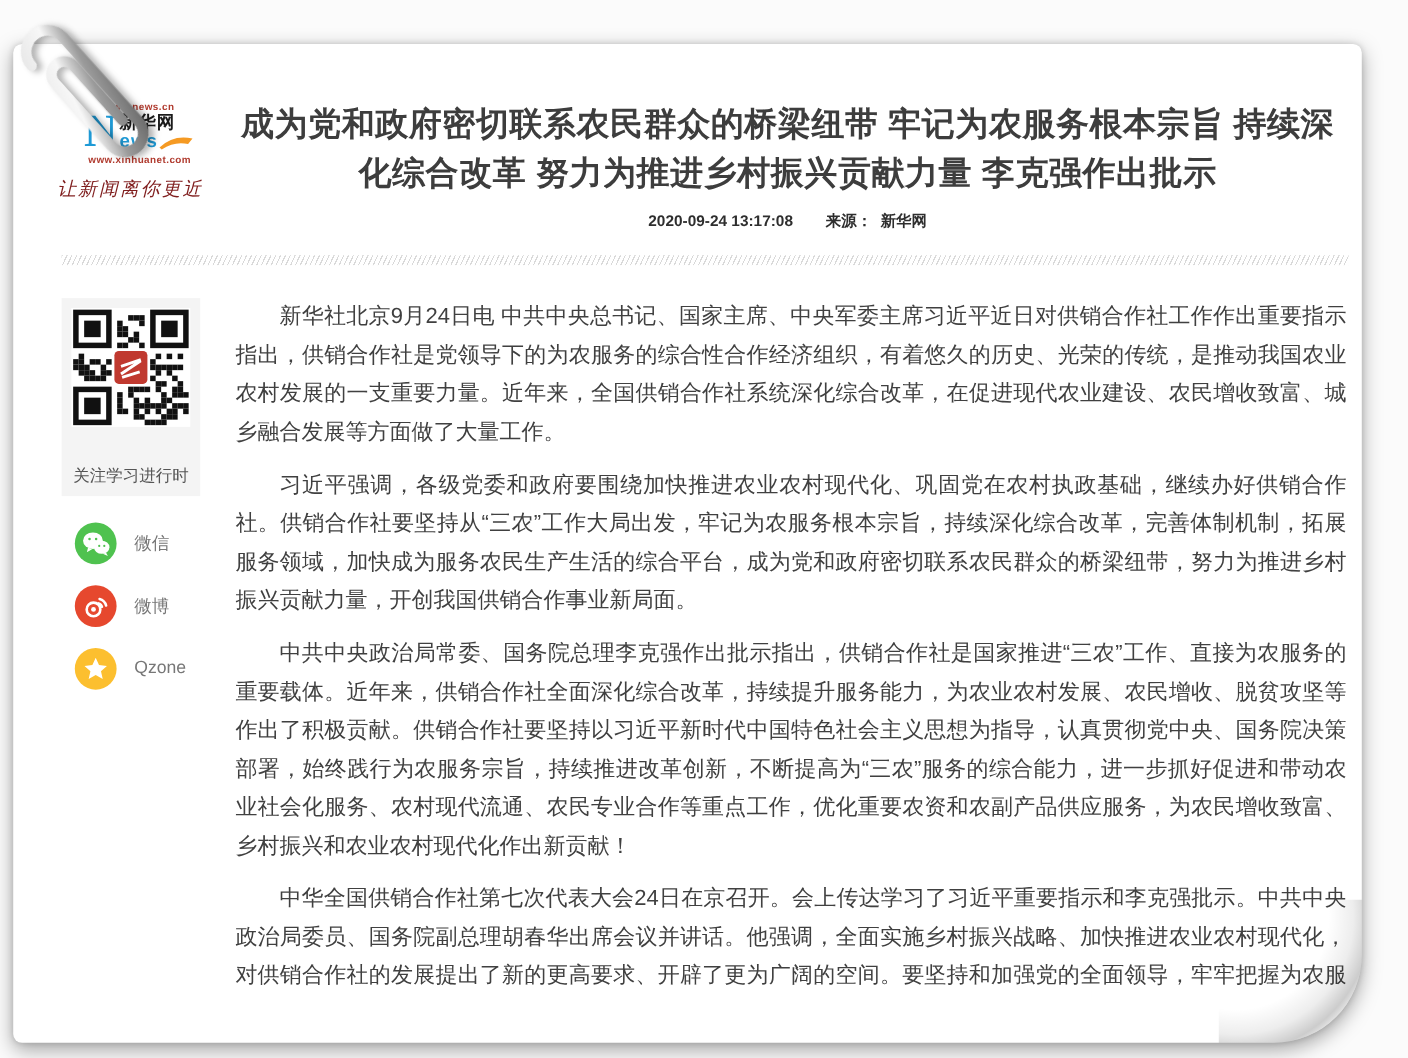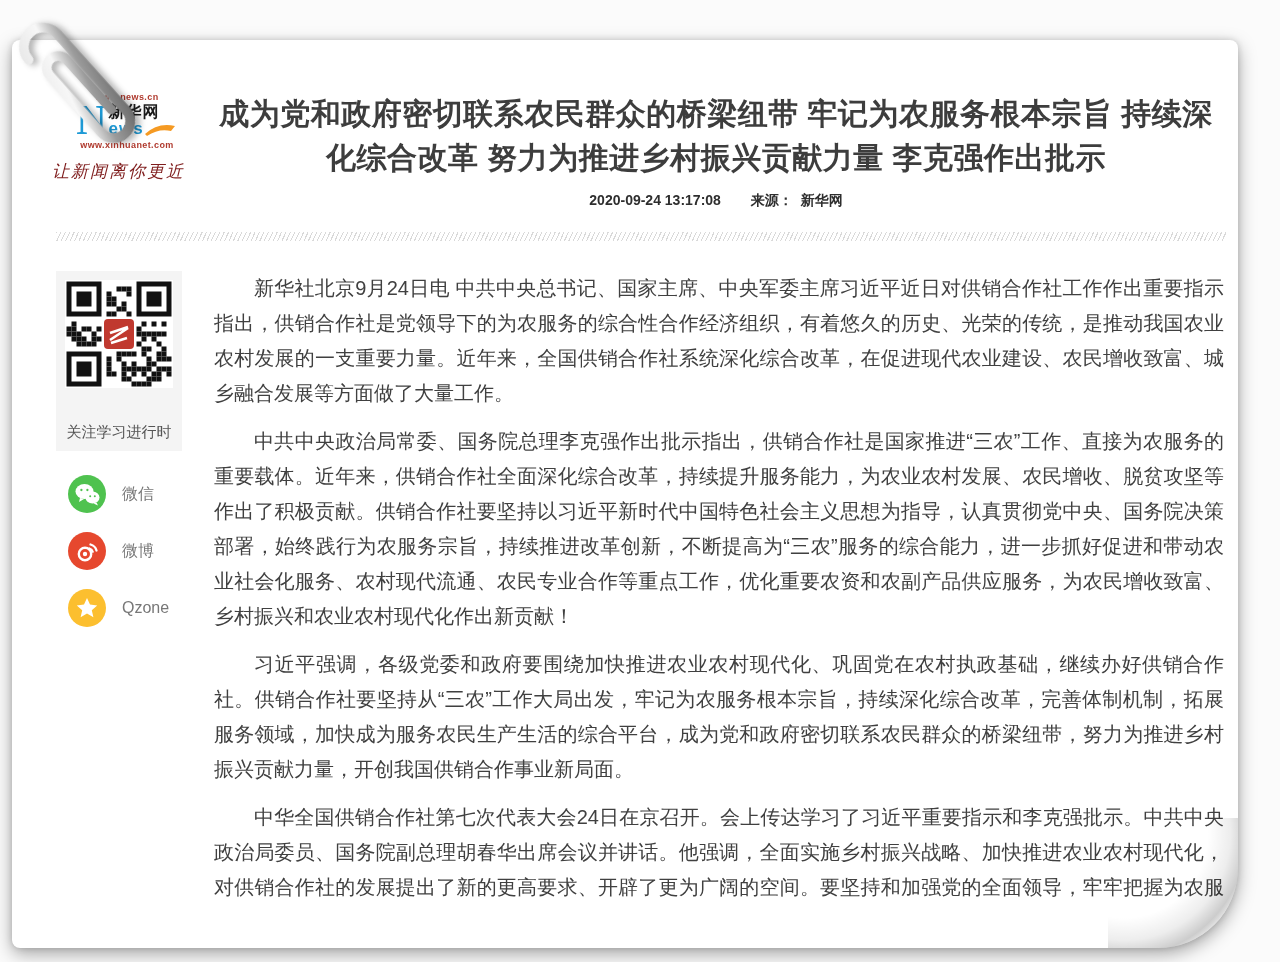--- a/index.html
+++ b/index.html
@@ -255,22 +255,22 @@
             </svg>
           </span>
           <span class="share-label">Qzone</span>
         </div>
       </div>
     </div>
 
     <div class="article">
       <div class="article-clip">
         <p>新华社北京9月24日电 中共中央总书记、国家主席、中央军委主席习近平近日对供销合作社工作作出重要指示指出，供销合作社是党领导下的为农服务的综合性合作经济组织，有着悠久的历史、光荣的传统，是推动我国农业农村发展的一支重要力量。近年来，全国供销合作社系统深化综合改革，在促进现代农业建设、农民增收致富、城乡融合发展等方面做了大量工作。</p>
+        <p>习近平强调，各级党委和政府要围绕加快推进农业农村现代化、巩固党在农村执政基础，继续办好供销合作社。供销合作社要坚持从“三农”工作大局出发，牢记为农服务根本宗旨，持续深化综合改革，完善体制机制，拓展服务领域，加快成为服务农民生产生活的综合平台，成为党和政府密切联系农民群众的桥梁纽带，努力为推进乡村振兴贡献力量，开创我国供销合作事业新局面。</p>
         <p>中共中央政治局常委、国务院总理李克强作出批示指出，供销合作社是国家推进“三农”工作、直接为农服务的重要载体。近年来，供销合作社全面深化综合改革，持续提升服务能力，为农业农村发展、农民增收、脱贫攻坚等作出了积极贡献。供销合作社要坚持以习近平新时代中国特色社会主义思想为指导，认真贯彻党中央、国务院决策部署，始终践行为农服务宗旨，持续推进改革创新，不断提高为“三农”服务的综合能力，进一步抓好促进和带动农业社会化服务、农村现代流通、农民专业合作等重点工作，优化重要农资和农副产品供应服务，为农民增收致富、乡村振兴和农业农村现代化作出新贡献！</p>
-        <p>习近平强调，各级党委和政府要围绕加快推进农业农村现代化、巩固党在农村执政基础，继续办好供销合作社。供销合作社要坚持从“三农”工作大局出发，牢记为农服务根本宗旨，持续深化综合改革，完善体制机制，拓展服务领域，加快成为服务农民生产生活的综合平台，成为党和政府密切联系农民群众的桥梁纽带，努力为推进乡村振兴贡献力量，开创我国供销合作事业新局面。</p>
         <p>中华全国供销合作社第七次代表大会24日在京召开。会上传达学习了习近平重要指示和李克强批示。中共中央政治局委员、国务院副总理胡春华出席会议并讲话。他强调，全面实施乡村振兴战略、加快推进农业农村现代化，对供销合作社的发展提出了新的更高要求、开辟了更为广阔的空间。要坚持和加强党的全面领导，牢牢把握为农服务宗旨，加强为农服务体系建设，扎实有力深化综合改革，发挥优势加快发展壮大，全面加强自身建设，为加快推进农业农村现代化作出供销合作社的新贡献。</p>
 
       </div>
     </div>
   </div>
 </div>
 
 <div class="clip-wrap">
   <svg width="92" height="200" viewBox="0 0 70 156">
     <defs>

